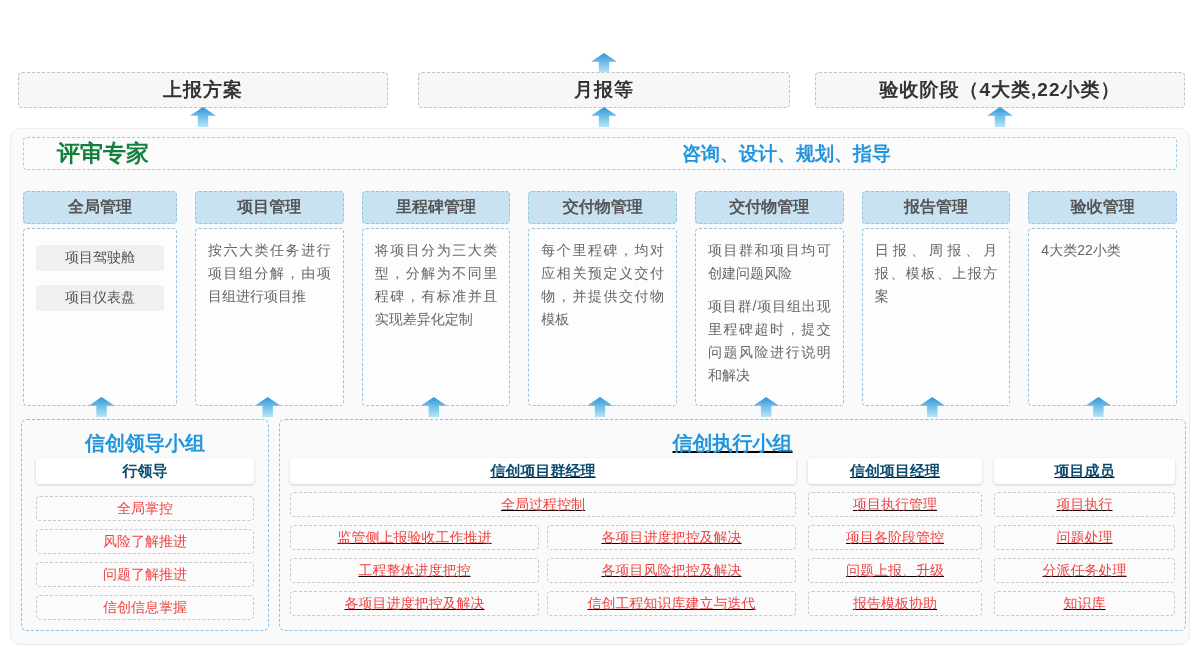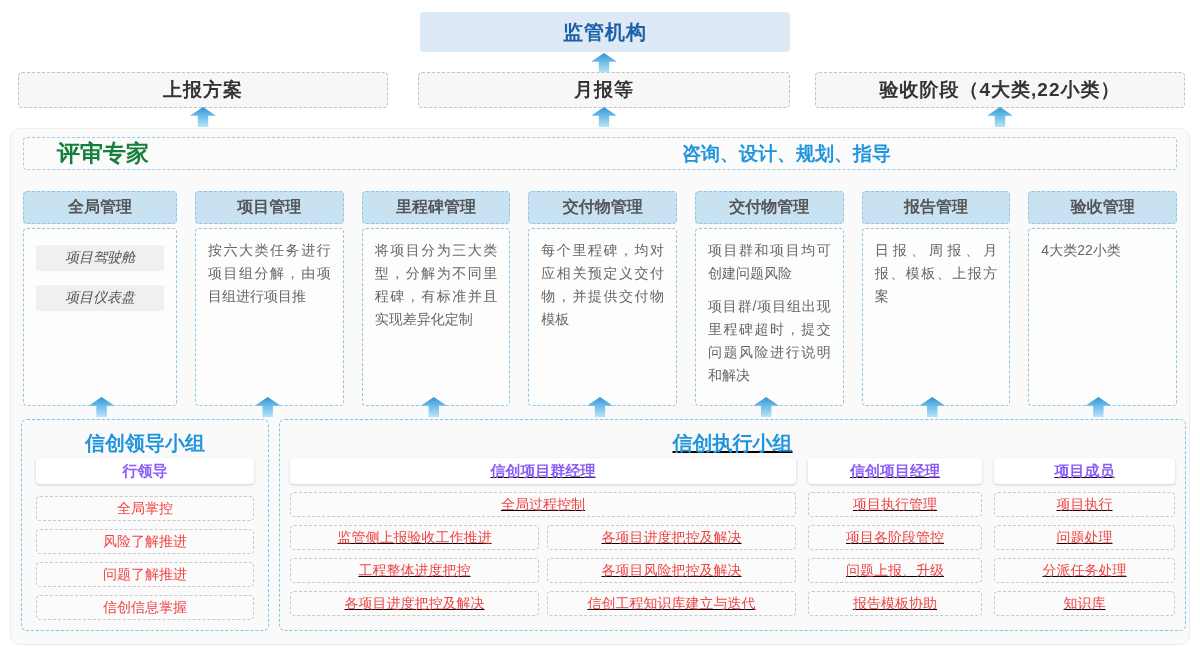--- a/index.html
+++ b/index.html
@@ -31,55 +31,52 @@
   .band .rt { position:absolute; left:658px; top:0; line-height:31px; color:#2094dc; font-size:19px; font-weight:bold; }
 
   .cols { position:absolute; left:12px; top:62px; width:1154px; height:215px; display:flex; gap:18px; }
   .col { flex:1; display:flex; flex-direction:column; }
   .col-head { height:33px; background:#c9e2f2; border:1px dashed #8fc6e8; border-radius:4px;
     display:flex; align-items:center; justify-content:center; color:#555; font-size:16px; font-weight:bold; }
   .col-body { flex:1; margin-top:4px; background:#fdfdfd; border:1px dashed #8fc6e8; border-radius:4px;
     padding:10px 12px; overflow:hidden; }
   .col-body p { font-size:14px; color:#666; line-height:1.65; text-align:justify; margin-bottom:10px; }
   .chip { width:128px; height:26px; margin:6px auto 14px; background:#f0f0f0; border-radius:3px;
-    display:flex; align-items:center; justify-content:center; font-size:14px; color:#555;font-style:italic; }
+    display:flex; align-items:center; justify-content:center; font-size:14px; color:#555; }
 
   .col-arrows { position:absolute; left:12px; top:268px; width:1154px; height:21px; display:flex; gap:9px; }
   .col-arrows .slot { flex:1; position:relative; }
   .col-arrows .arrow { left:50%; margin-left:-13px; top:0; }
 
   
   .group { position:absolute; top:290px; height:212px; background:#fafafa;
     border:1px dashed #85c4ea; border-radius:6px; }
   .group-title { text-align:center; color:#2094dc; font-size:20px; font-weight:bold; padding-top:10px; height:38px; }
   .role-head { height:26px; background:#ffffff; border-radius:4px; box-shadow:0 1px 3px rgba(0,0,0,0.18);
-    display:flex; align-items:center; justify-content:center; font-size:15px; font-weight:bold; color:#8b5cf6; }
+    display:flex; align-items:center; justify-content:center; font-size:15px; font-weight:bold; color:#0c4a6e; }
   .ditem { height:25px; border:1px dashed #c9c9c9; border-radius:4px; background:#fbfbfb;
     display:flex; align-items:center; justify-content:center; font-size:14px; color:#ef4444; }
 
   .leader { left:10px; width:248px; }
   .leader .inner { padding:0 14px; display:flex; flex-direction:column; gap:8px; }
   .leader .role-head { margin-bottom:4px; }
 
   .exec { left:268px; width:907px;text-decoration:underline; }
   .exec-row { display:flex; gap:12px; padding:0 10px; }
   .sub { display:flex; flex-direction:column; gap:8px; }
   .sub-program { flex:0 0 506px; }
   .sub-pm { flex:0 0 174px; }
   .sub-member { flex:1; }
   .pgrid { display:grid; grid-template-columns:1fr 1fr; gap:8px; }
 </style>
 </head>
 <body>
 
 <div id="canvas">
 
-  <div class="reg-box">
-    <span>监管机构</span>
-  </div>
 
   <div class="arrow" style="left:591px; top:53px;"></div>
 
   <div class="report-box" style="left:18px; width:370px;">
     <span>上报方案</span>
   </div>
   <div class="report-box" style="left:418px; width:372px;">
     <span>月报等</span>
   </div>
   <div class="report-box" style="left:815px; width:370px;">

